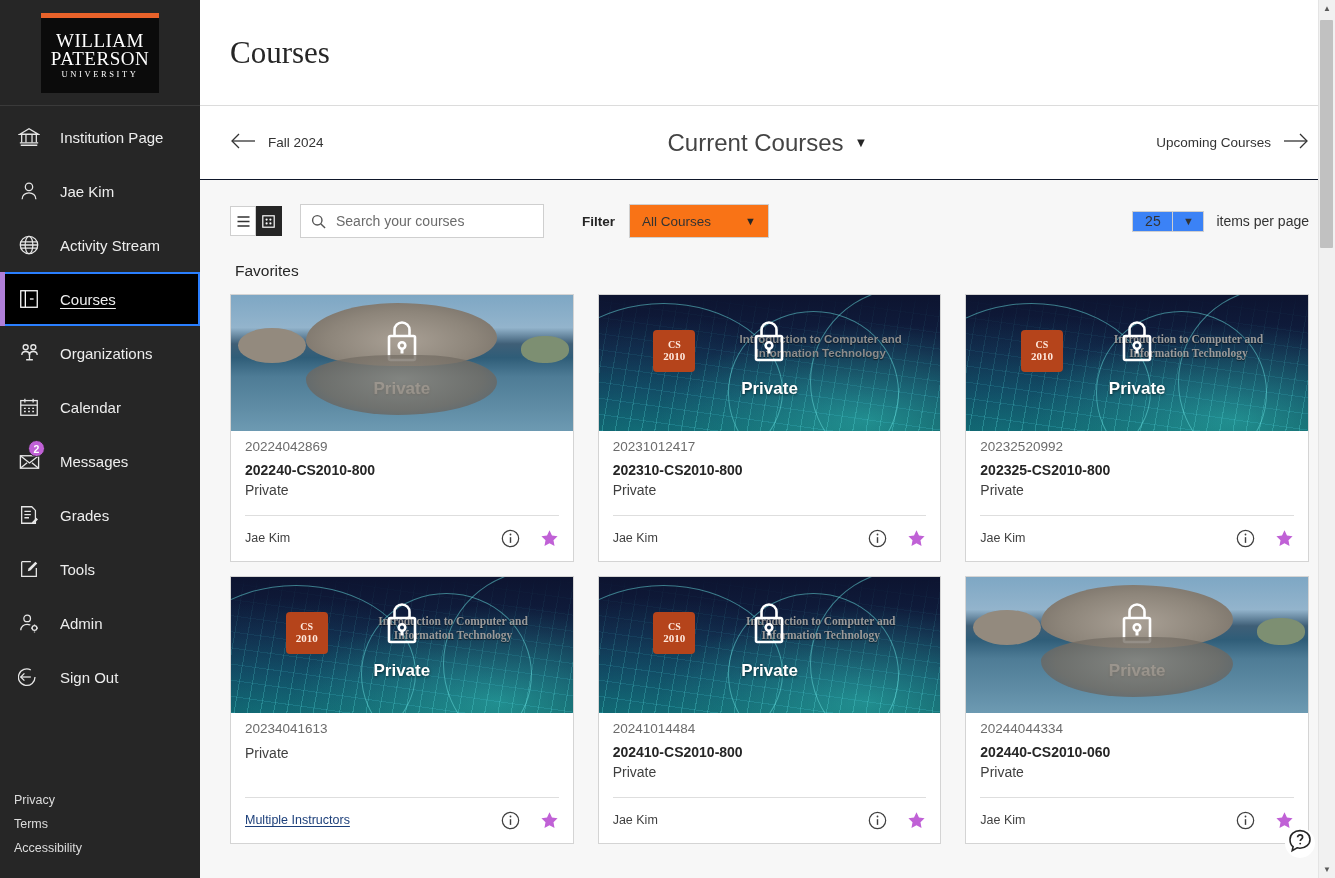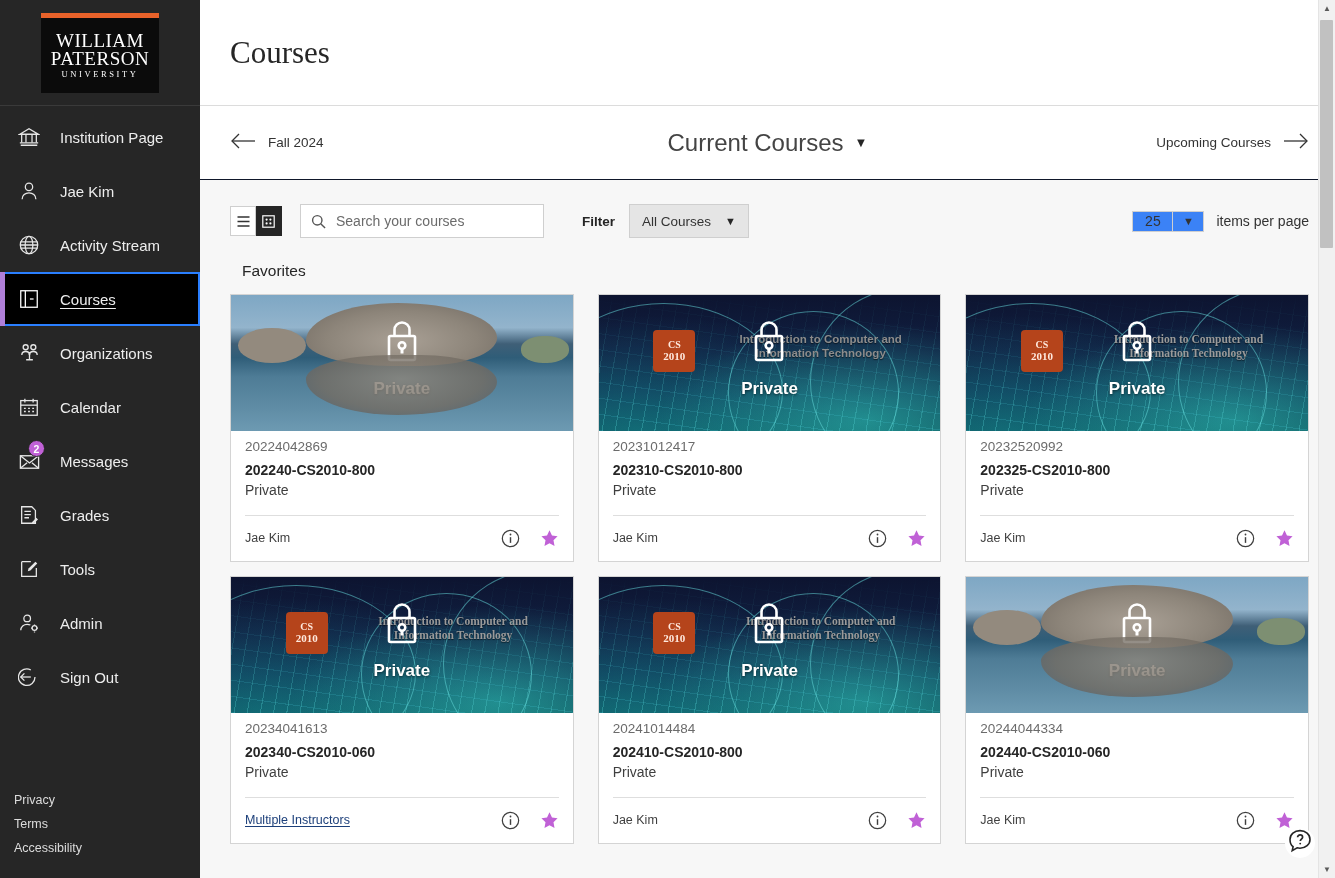--- a/index.html
+++ b/index.html
@@ -187,24 +187,24 @@
   }
   .search-box input::placeholder { color: #6b6b6b; }
 
   .filter-label {
     margin-left: 38px;
     font-size: 13.5px; font-weight: bold; color: #262626;
   }
   .filter-select {
     margin-left: 14px;
     height: 34px; min-width: 104px;
-    background: #e5e5e5; border: 1px solid #cfcfcf;
+    background: #f97316; border: 1px solid #cfcfcf;
     display: flex; align-items: center; justify-content: space-between;
     padding: 0 12px; cursor: pointer;
-    font-size: 13.5px; color: #333;
+    font-size: 13.5px; color: #333; gap: 20px;
   }
   .filter-select .caret { margin-left: 14px; font-size: 11px; }
 
   .perpage-wrap {
     margin-left: auto;
     display: flex; align-items: center;
   }
   .perpage {
     height: 21px; width: 72px;
     background: #3b82f6; border: 1px solid #cfcfcf;
@@ -219,21 +219,21 @@
   }
   .perpage .ar {
     width: 30px; text-align: center; font-size: 11px; color: #333;
   }
   .perpage-label {
     margin-left: 12px; font-size: 14px; color: #333;
   }
 
   .section-title {
     font-size: 15.5px; color: #262626;
-    margin: 6px 0 14px 12px;
+    margin: 6px 0 14px 5px;
   }
 
   .grid {
     display: grid;
     grid-template-columns: repeat(3, 1fr);
     gap: 14px 24px;
   }
   .card {
     background: #fff;
     border: 1px solid #d4d4d4;
@@ -766,21 +766,20 @@
             <span class="lock"><svg width="40" height="44" viewBox="0 0 40 44" fill="none" stroke="#fff" stroke-width="2.6">
                 <rect x="7" y="17" width="26" height="24" rx="1.5"></rect>
                 <path d="M12.5 17v-6a7.5 7.5 0 0 1 15 0v6"></path>
                 <circle cx="20" cy="26.5" r="3.3"></circle>
                 <path d="M20 29v5.5" stroke-width="3"></path>
               </svg></span>
             <div class="private-txt">Private</div>
           </div>
           <div class="card-body">
             <div class="c-id">20234041613</div>
-            <div class="c-name">202340-CS2010-060</div>
             <div class="c-sub">Private</div>
           </div>
           <div class="card-foot">
             <span class="instructor link">Multiple Instructors</span>
             <span class="foot-icons">
               <span class="info-ico">
                 <svg width="19" height="19" viewBox="0 0 20 20" fill="none" stroke="currentColor" stroke-width="1.3">
                   <circle cx="10" cy="10" r="8.6"></circle>
                   <path d="M10 8.6v6" stroke-width="1.5"></path>
                   <circle cx="10" cy="5.8" r=".95" fill="currentColor" stroke="none"></circle>

